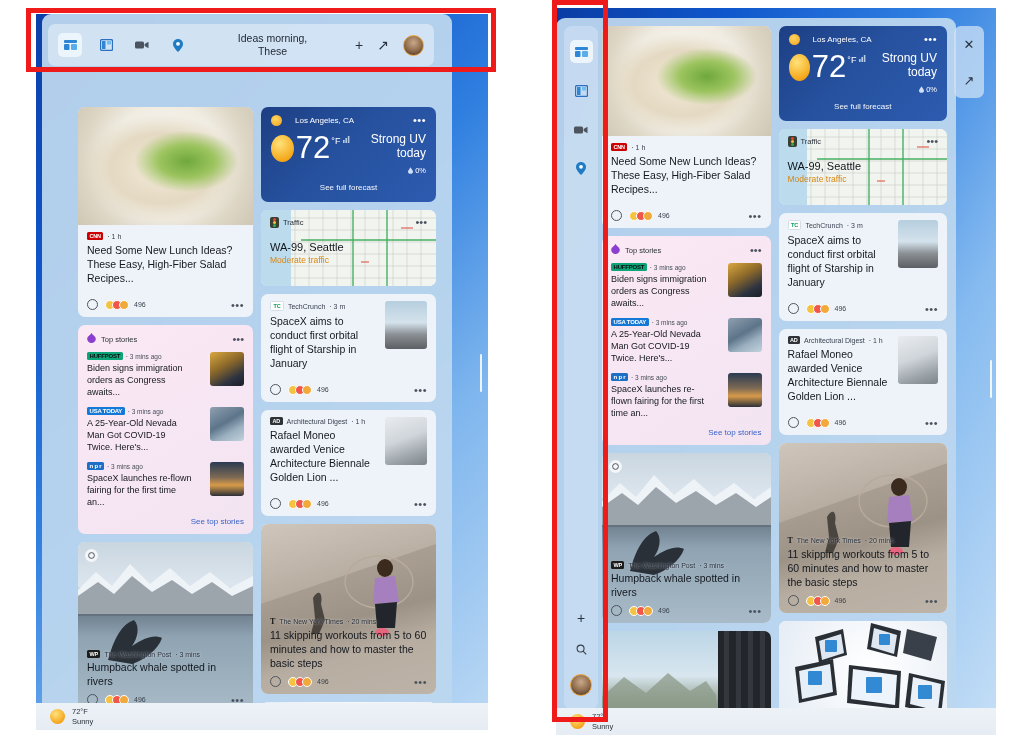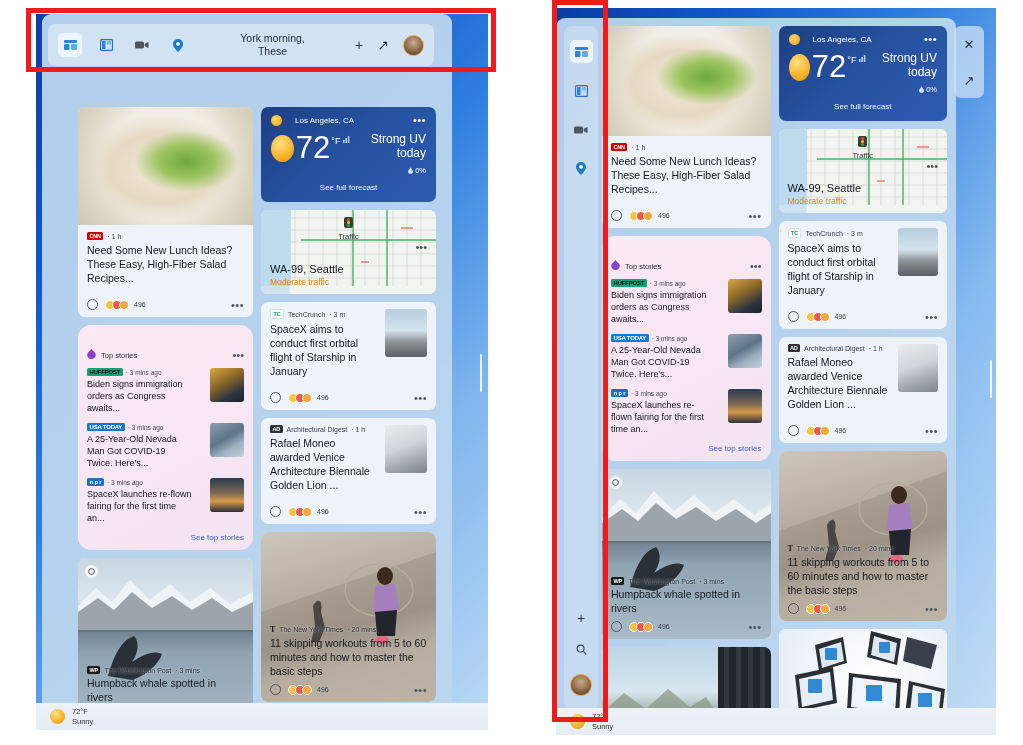--- a/index.html
+++ b/index.html
@@ -206,39 +206,39 @@
   .w-forecast { text-align: center; font-size: 8px; margin-top: 8px; opacity: 0.95; }
 
   
   .traffic { position: relative; min-height: 76px; background: #f6f7f8; border-radius: 7px; overflow: hidden; }
   .tr-map {
     position: absolute; inset: 0;
     background:
       linear-gradient(90deg, #cfe2ef 0%, #cfe2ef 16%, #f2f4f0 17%, #f2f4f0 100%);
   }
   .tr-content { position: relative; padding: 7px 9px; }
-  .tr-head { display: flex; align-items: center; gap: 4px; flex-direction: column; }
+  .tr-head { display: flex; align-items: center; gap: 4px; }
   .tr-light {
     width: 9px; height: 11px; border-radius: 2px; background: #3a3f33;
     display: flex; flex-direction: column; align-items: center;
     justify-content: space-evenly; padding: 1px 0;
   }
   .tr-light i { width: 3px; height: 3px; border-radius: 50%; display: block; }
   .tr-light i:nth-child(1) { background: #e04a3a; }
   .tr-light i:nth-child(2) { background: #f0c040; }
   .tr-light i:nth-child(3) { background: #35a853; }
   .tr-label { font-size: 7.5px; color: #2a3038; }
   .tr-dots { margin-left: auto; font-size: 11px; color: #4a525e; line-height: 5px; }
   .tr-title { font-size: 11px; color: #10151c; margin-top: 13px; font-weight: 400; }
   .tr-status { font-size: 8.5px; color: #d9860e; margin-top: 2px; }
 
   
   .topstories {
     background: linear-gradient(150deg, #fbeaf4 0%, #f7e6f3 50%, #f3e4f2 100%);
-    border-radius: 13px; padding: 24px 9px 8px 9px;
+    border-radius: 7px; padding: 8px 9px 8px 9px;
   }
   .ts-head { display: flex; align-items: center; gap: 5px; margin-bottom: 7px; }
   .ts-ico { font-size: 9px; color: #8b3fd0; }
   .ts-title { font-size: 7.5px; color: #2a3038; }
   .ts-item { display: flex; gap: 17px; margin-bottom: 9px; }
   .ts-text { flex: 1; }
   .ts-meta { display: flex; align-items: center; gap: 3px; margin-bottom: 2px; flex-wrap: wrap; }
   .ts-time { font-size: 6.5px; color: #454d58; }
   .ts-hl { font-size: 9px; line-height: 12px; color: #14181f; }
   .ts-thumb { width: 34px; height: 34px; border-radius: 3px; flex-shrink: 0; }
@@ -310,21 +310,21 @@
           </svg>
       </div>
       <div class="nav-ico">
         <svg width="10" height="13" viewBox="0 0 10 13">
             <path d="M5 0 C7.8 0 10 2.2 10 5 C10 8.6 5 13 5 13 C5 13 0 8.6 0 5 C0 2.2 2.2 0 5 0 Z" fill="#1f7bc4"></path>
             <circle cx="5" cy="4.8" r="1.9" fill="#ffffff"></circle>
           </svg>
       </div>
     </div>
     <div class="greet">
-      <div>York morning,</div>
+      <div>Ideas morning,</div>
       <div>These</div>
     </div>
     <div class="nav-right">
       <div class="nav-btn">+</div>
       <div class="nav-btn">↗</div>
       <div class="avatar"></div>
     </div>
   </div>
 
 

